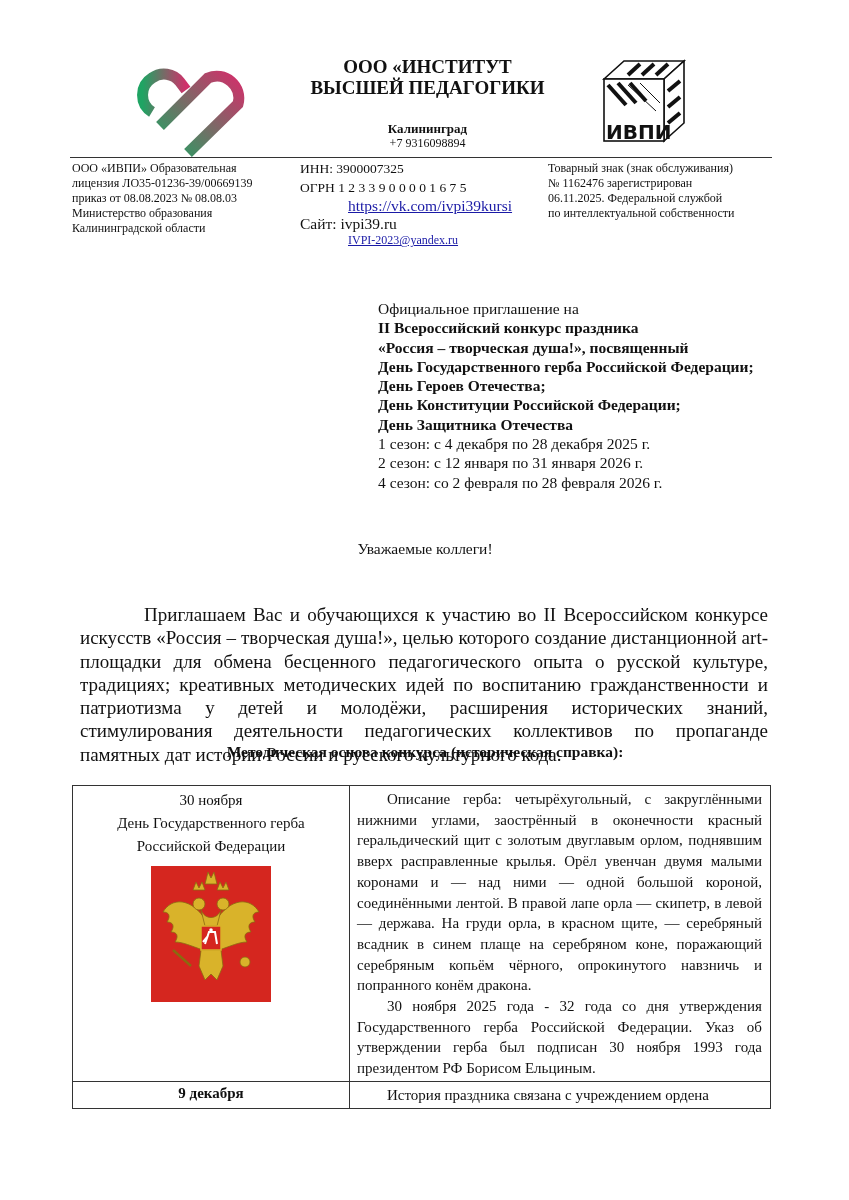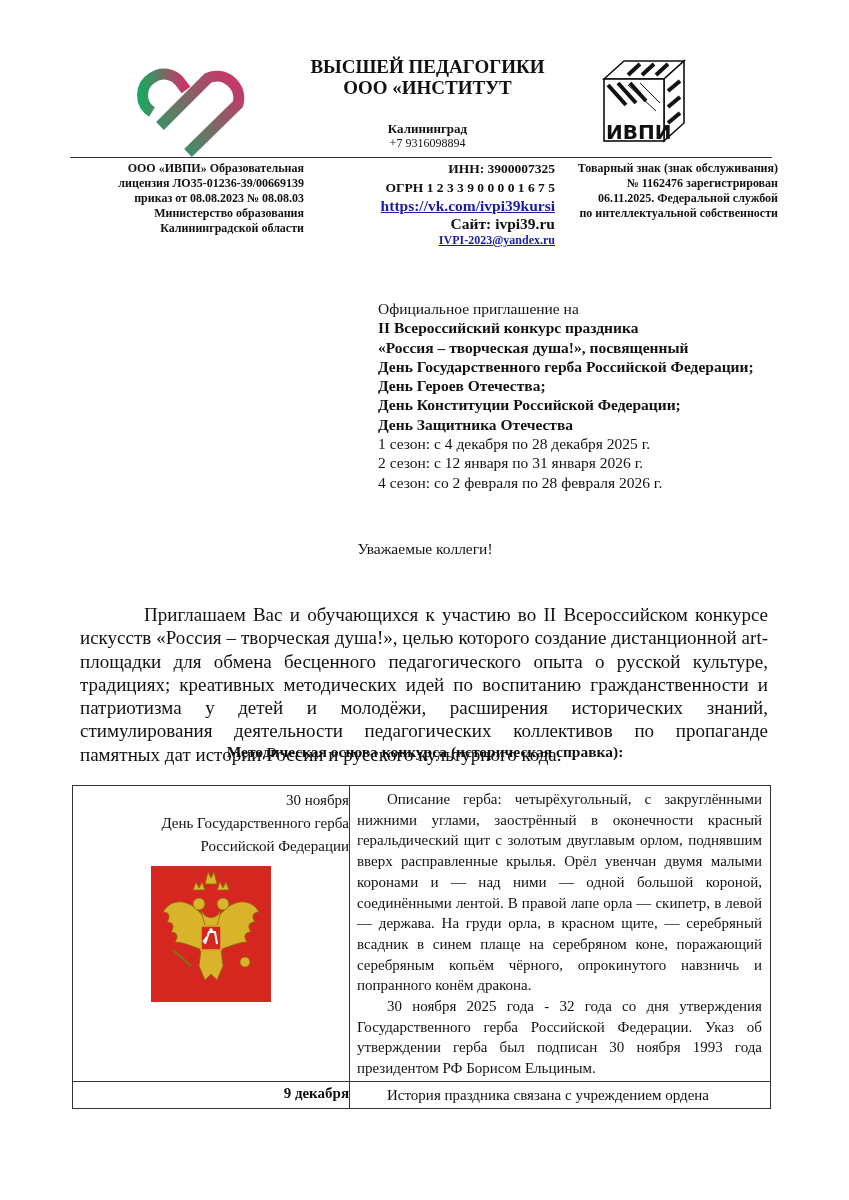--- a/index.html
+++ b/index.html
@@ -25,21 +25,21 @@
   #header-phone {
     left: 290px; top: 136px; width: 275px; text-align: center;
     font-size: 12px; line-height: 14px;
   }
 
   #header-rule {
     left: 70px; top: 157px; width: 702px; height: 0;
     border-top: 1.5px solid #333;
   }
 
-  .hcol { text-align: right; font-size: 12px; line-height: 15px; font-weight: bold; }
+  .hcol { text-align: left; font-size: 12px; line-height: 15px; }
   #col-left { left: 72px; top: 161px; width: 232px; }
   #col-mid { left: 300px; top: 160px; width: 255px; font-size: 13.5px; line-height: 18.5px; }
   #col-mid .big { font-size: 15.5px; line-height: 18px; }
   #col-mid .small { font-size: 12px; line-height: 15px; }
   #col-right { left: 548px; top: 161px; width: 230px; }
   a.link { color: #1a1aa6; text-decoration: underline; padding-left: 48px; }
 
   
   #invite { left: 378px; top: 299px; width: 440px; font-size: 15.5px; line-height: 19.3px; }
   #invite .b { font-weight: bold; }
@@ -55,21 +55,21 @@
     left: 70px; top: 743px; width: 710px; text-align: center;
     font-weight: bold; font-size: 15.5px;
   }
 
   
   #hist-table {
     left: 72px; top: 785px; width: 699px;
     border-collapse: collapse; font-size: 15px;
   }
   #hist-table td { border: 1.2px solid #333; vertical-align: top; padding: 0; }
-  #hist-table td.date-cell { width: 276px; text-align: right; line-height: 23px; padding-top: 3px; }
+  #hist-table td.date-cell { width: 276px; text-align: center; line-height: 23px; padding-top: 3px; }
   #hist-table td.desc-cell {
     padding: 3px 8px 2px 7px; text-align: justify; line-height: 20.7px;
   }
   .indent { text-indent: 30px; margin: 0; }
   #emblem { display: block; margin: 8px auto 0; width: 120px; height: 136px; }
   .row2 td { line-height: 20px; }
   .row2 .date-cell { font-weight: bold; padding-top: 0 !important; }
 </style>
 </head>
 <body>
@@ -84,22 +84,22 @@
       <stop offset="0" stop-color="#1fa463"></stop>
         <stop offset="0.5" stop-color="#7a6a66"></stop>
         <stop offset="1" stop-color="#d0306a"></stop>
     </linearGradient>
   </defs>
   <path d="M22 52 A 20 20 0 0 1 22 18 A 20 20 0 0 1 50 22 L 56 30" fill="none" stroke="url(#g1)" stroke-width="11"></path>
   <path d="M30 66 L 78 18 A 22 22 0 0 1 108 44 L 58 93" fill="none" stroke="url(#g2)" stroke-width="11"></path>
 </svg>
 
 <div id="header-title" class="abs">
+  <div>ООО «ИНСТИТУТ</div>
   <div>ВЫСШЕЙ ПЕДАГОГИКИ</div>
-  <div>ООО «ИНСТИТУТ</div>
 </div>
 <div id="header-city" class="abs">Калининград</div>
 <div id="header-phone" class="abs">+7 9316098894</div>
 
 <svg id="logo-cube" class="abs" viewBox="0 0 90 90">
   <g fill="#fff" stroke="#111" stroke-width="1.6">
     <polygon points="6,24 26,6 86,6 66,24"></polygon>
     <polygon points="66,24 86,6 86,68 66,86"></polygon>
     <rect x="6" y="24" width="60" height="62"></rect>
   </g>

